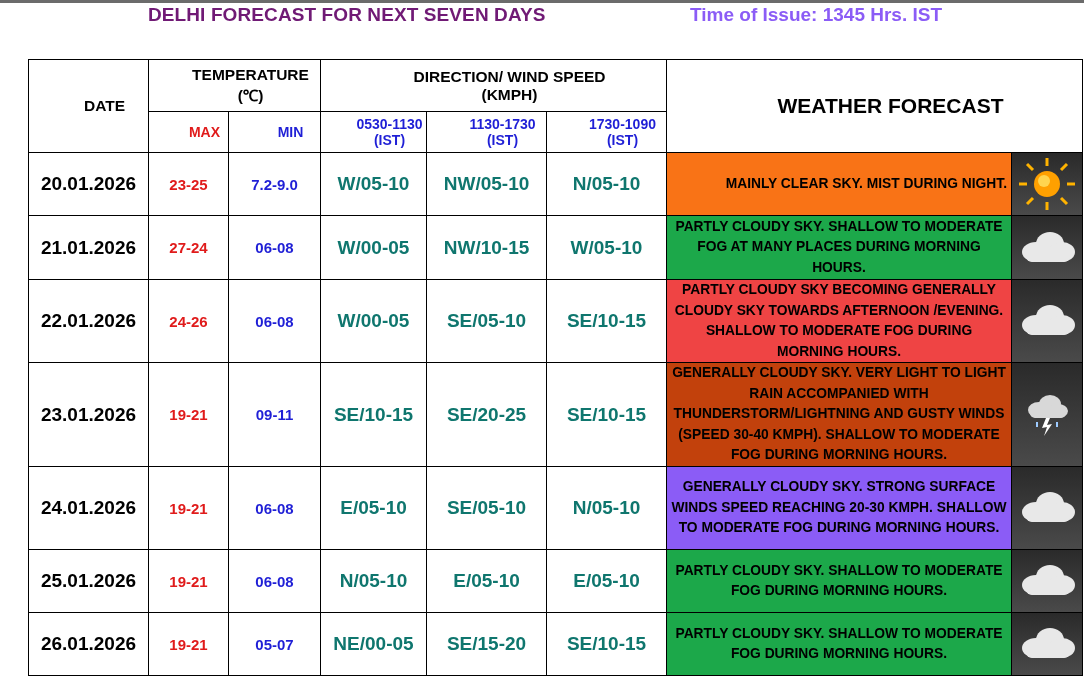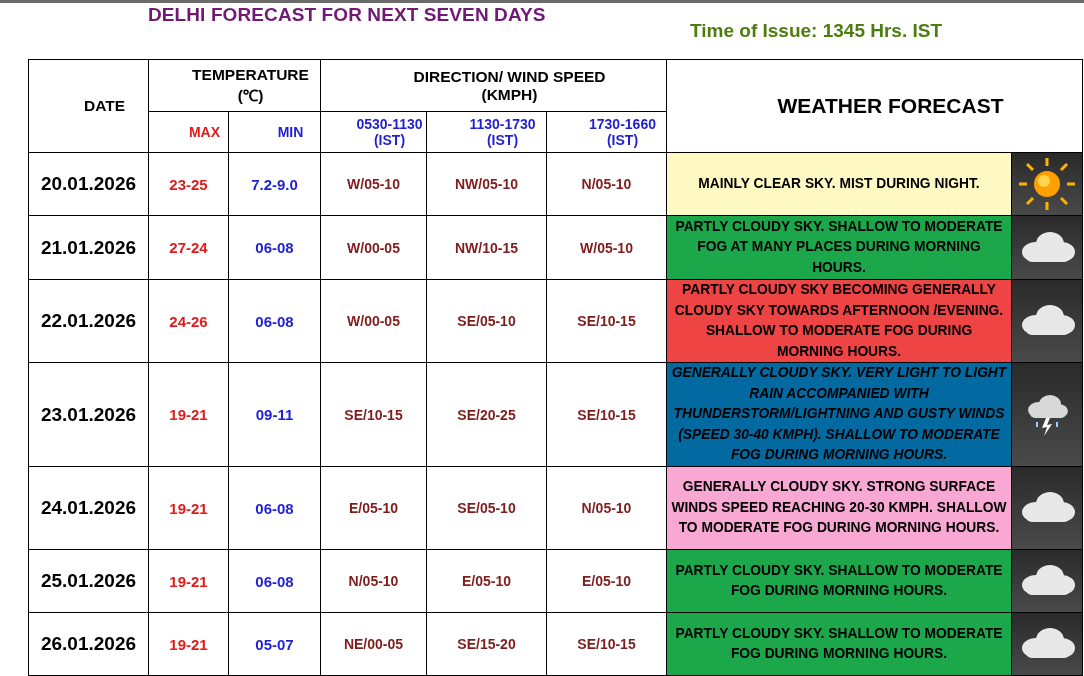--- a/index.html
+++ b/index.html
@@ -1,26 +1,26 @@
 <!DOCTYPE html>
 <html><head>
 <meta charset="utf-8">
 <style>
   html, body { margin: 0; padding: 0; background: #ffffff; }
   body { width: 1084px; height: 676px; position: relative; overflow: hidden; font-family: "Liberation Sans", sans-serif; }
   .topline { position: absolute; left: 0; top: 0; width: 1084px; height: 3px; background: #6b6b6b; }
   .title { position: absolute; top: 4px; left: 148px; font-size: 19px; font-weight: bold; color: #701a75; letter-spacing: 0.1px; }
-  .issue { position: absolute; top: 20px; left: 690px; font-size: 19px; font-weight: bold; color: #4d7c0f; }
+  .issue { position: absolute; top: 4px; left: 690px; font-size: 19px; font-weight: bold; color: #8b5cf6; }
   table { position: absolute; left: 28px; top: 59px; border-collapse: collapse; table-layout: fixed; }
   td, th { border: 1px solid #000; padding: 0; text-align: center; vertical-align: middle; font-weight: bold; font-size: 15px; }
   th { font-size: 15.5px; color: #000; padding-left: 32px; }
   .red { color: #e01b1b; }
   .blue { color: #1f1fd6; }
   .sub { font-size: 14px; }
-  .wind { font-size: 14px; color: #7f1d1d; }
+  .wind { font-size: 19px; color: #0f766e; }
   .date { font-size: 19px; color: #000; }
   .fc { font-size: 13.8px; line-height: 20.5px; color: #000; padding: 0 4px; }
   .icon-cell { background: #ffffff; padding: 0; }
   .icon-box { width: 70px; height: 100%; display: flex; align-items: center; justify-content: center; background: linear-gradient(180deg,#2a2a2a,#4a4a4a); }
   .wx-head { font-size: 21px; margin-left: 39px; }
 </style>
 </head>
 <body>
 
 <div class="topline"></div>
@@ -43,32 +43,32 @@
     <th rowspan="2">DATE</th>
     <th colspan="2"><span>TEMPERATURE</span><br><span>(℃)</span></th>
     <th colspan="3"><span>DIRECTION/ WIND SPEED</span><br><span>(KMPH)</span></th>
     <th colspan="2" rowspan="2" class="wx-head">WEATHER FORECAST</th>
   </tr>
   <tr style="height:41px">
     <th class="red sub">MAX</th>
     <th class="blue sub">MIN</th>
     <th class="blue sub"><span>0530-1130</span><br><span>(IST)</span></th>
     <th class="blue sub"><span>1130-1730</span><br><span>(IST)</span></th>
-    <th class="blue sub"><span>1730-1660</span><br><span>(IST)</span></th>
+    <th class="blue sub"><span>1730-1090</span><br><span>(IST)</span></th>
   </tr>
   </tbody>
     <tbody id="rows">
   <tr style="height: 63px;">
     <td class="date">20.01.2026</td>
     <td class="red">23-25</td>
     <td class="blue">7.2-9.0</td>
     <td class="wind">W/05-10</td>
     <td class="wind">NW/05-10</td>
     <td class="wind">N/05-10</td>
-    <td class="fc" style="background: #fef9c3;">MAINLY CLEAR SKY. MIST DURING NIGHT.</td>
+    <td class="fc" style="background: #f97316; text-align: right;">MAINLY CLEAR SKY. MIST DURING NIGHT.</td>
     <td class="icon-cell">
           <div class="icon-box" style="height: 62px;">
             <svg width="62" height="56" viewBox="0 0 62 56">
               <g stroke="#ffb300" stroke-width="3">
                 <line x1="31" y1="2" x2="31" y2="10"></line>
                 <line x1="31" y1="46" x2="31" y2="54"></line>
                 <line x1="3" y1="28" x2="11" y2="28"></line>
                 <line x1="51" y1="28" x2="59" y2="28"></line>
                 <line x1="11" y1="8" x2="17" y2="14"></line>
                 <line x1="45" y1="42" x2="51" y2="48"></line>
@@ -126,21 +126,21 @@
         </td>
   </tr>
 
   <tr style="height: 104px;">
     <td class="date">23.01.2026</td>
     <td class="red">19-21</td>
     <td class="blue">09-11</td>
     <td class="wind">SE/10-15</td>
     <td class="wind">SE/20-25</td>
     <td class="wind">SE/10-15</td>
-    <td class="fc" style="background: #0369a1; font-style: italic;">GENERALLY CLOUDY SKY. VERY LIGHT TO LIGHT RAIN ACCOMPANIED WITH THUNDERSTORM/LIGHTNING AND GUSTY WINDS (SPEED 30-40 KMPH). SHALLOW TO MODERATE FOG DURING MORNING HOURS.</td>
+    <td class="fc" style="background: #c2410c;">GENERALLY CLOUDY SKY. VERY LIGHT TO LIGHT RAIN ACCOMPANIED WITH THUNDERSTORM/LIGHTNING AND GUSTY WINDS (SPEED 30-40 KMPH). SHALLOW TO MODERATE FOG DURING MORNING HOURS.</td>
     <td class="icon-cell">
           <div class="icon-box" style="height: 103px;">
             <svg width="50" height="46" viewBox="0 0 50 46">
               <g fill="#d8d8d8">
                 <ellipse cx="17" cy="18" rx="11" ry="8"></ellipse>
                 <ellipse cx="28" cy="12" rx="11" ry="9"></ellipse>
                 <ellipse cx="36" cy="19" rx="10" ry="7"></ellipse>
                 <rect x="8" y="16" width="36" height="10" rx="5"></rect>
               </g>
               <polygon points="24,26 20,36 25,35 22,44 30,32 25,33 28,26" fill="#ffffff"></polygon>
@@ -153,21 +153,21 @@
         </td>
   </tr>
 
   <tr style="height: 83px;">
     <td class="date">24.01.2026</td>
     <td class="red">19-21</td>
     <td class="blue">06-08</td>
     <td class="wind">E/05-10</td>
     <td class="wind">SE/05-10</td>
     <td class="wind">N/05-10</td>
-    <td class="fc" style="background: #f9a8d4;">GENERALLY CLOUDY SKY. STRONG SURFACE WINDS SPEED REACHING 20-30 KMPH. SHALLOW TO MODERATE FOG DURING MORNING HOURS.</td>
+    <td class="fc" style="background: #8b5cf6;">GENERALLY CLOUDY SKY. STRONG SURFACE WINDS SPEED REACHING 20-30 KMPH. SHALLOW TO MODERATE FOG DURING MORNING HOURS.</td>
     <td class="icon-cell">
           <div class="icon-box" style="height: 82px;">
             <svg width="62" height="40" viewBox="0 0 62 40">
               <g fill="#e8e8e8">
                 <ellipse cx="20" cy="24" rx="14" ry="10"></ellipse>
                 <ellipse cx="34" cy="16" rx="14" ry="12"></ellipse>
                 <ellipse cx="46" cy="24" rx="13" ry="10"></ellipse>
                 <rect x="10" y="22" width="44" height="12" rx="6"></rect>
               </g>
             </svg>

